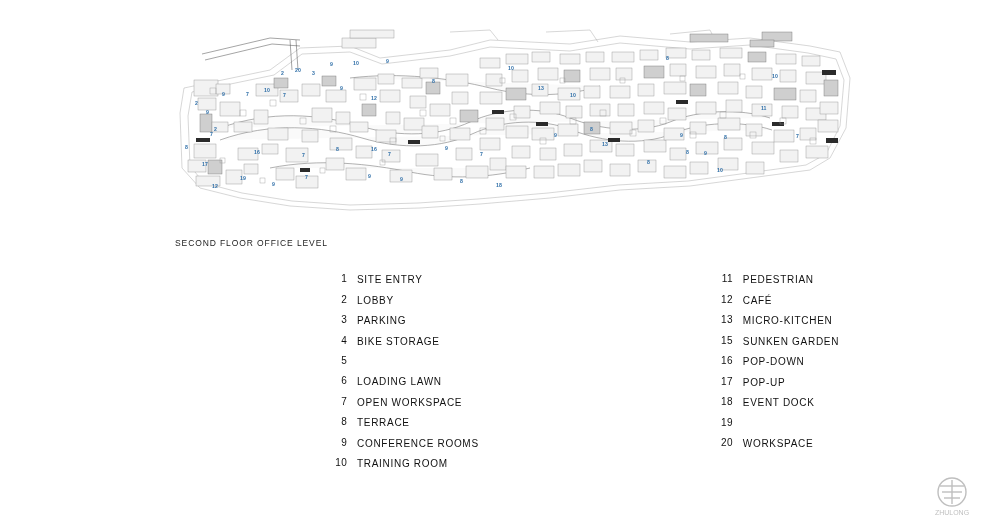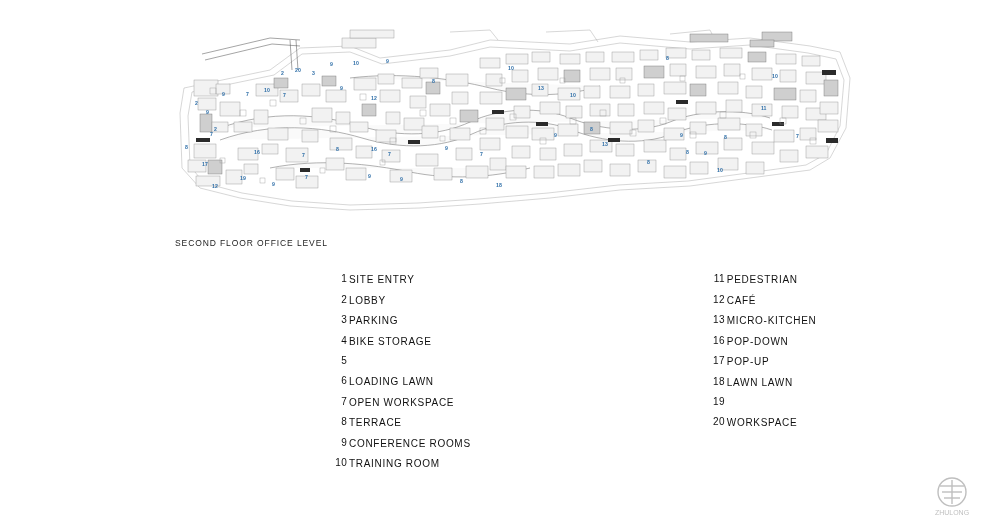--- a/index.html
+++ b/index.html
@@ -72,21 +72,21 @@
   .legend-num {
     width: 22px;
     text-align: right;
     font-size: 10px;
     letter-spacing: 0.3px;
     color: #111111;
     flex: 0 0 auto;
     padding-top: 1px;
   }
   .legend-label {
-    margin-left: 2px;
+    margin-left: 10px;
     font-size: 10px;
     letter-spacing: 0.7px;
     color: #111111;
     line-height: 1.65;
     text-align: center;
   }
   .legend-label .cont {
     display: block;
   }
 
@@ -454,30 +454,34 @@
       </div>
       <div class="legend-item">
         <span class="legend-num">12</span>
         <span class="legend-label">CAFÉ</span>
       </div>
       <div class="legend-item">
         <span class="legend-num">13</span>
         <span class="legend-label">MICRO-KITCHEN</span>
       </div>
       <div class="legend-item">
+        <span class="legend-num">15</span>
+        <span class="legend-label">SUNKEN GARDEN</span>
+      </div>
+      <div class="legend-item">
         <span class="legend-num">16</span>
         <span class="legend-label">POP-DOWN</span>
       </div>
       <div class="legend-item">
         <span class="legend-num">17</span>
         <span class="legend-label">POP-UP</span>
       </div>
       <div class="legend-item">
         <span class="legend-num">18</span>
-        <span class="legend-label">LAWN LAWN</span>
+        <span class="legend-label">EVENT DOCK</span>
       </div>
       <div class="legend-item">
         <span class="legend-num">19</span>
       </div>
       <div class="legend-item">
         <span class="legend-num">20</span>
         <span class="legend-label">WORKSPACE</span>
       </div>
     </div>
 

